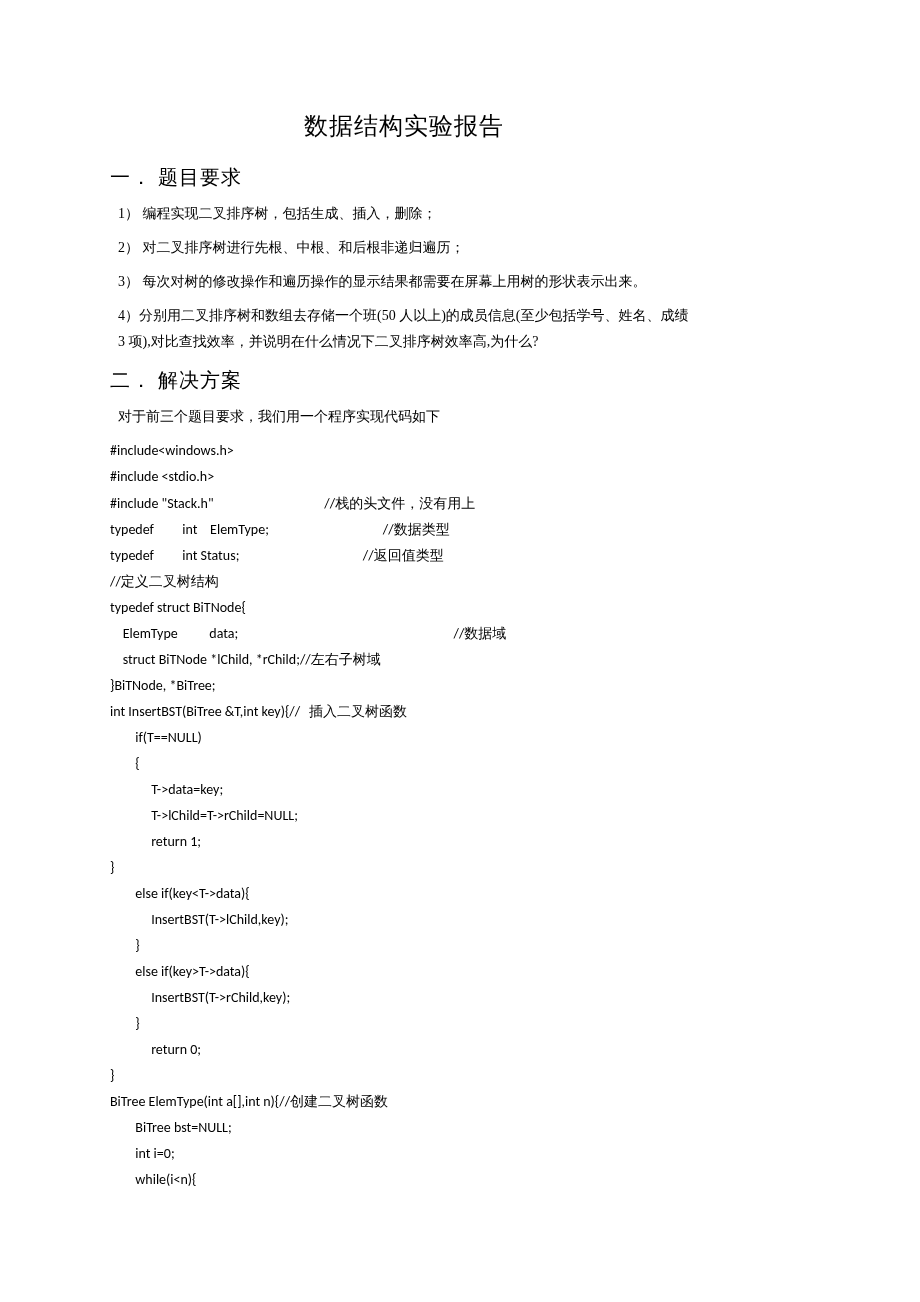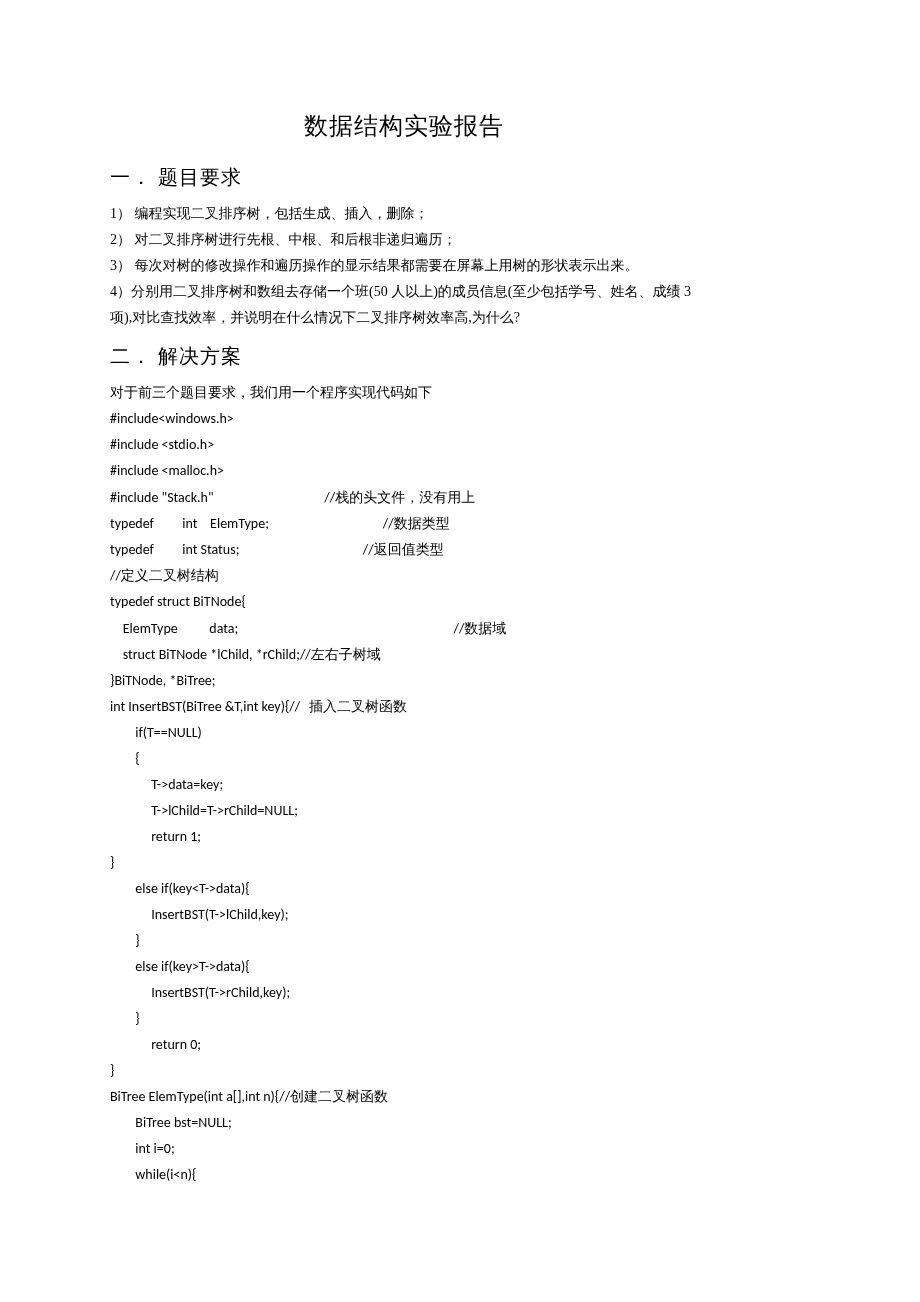--- a/index.html
+++ b/index.html
@@ -23,21 +23,21 @@
     letter-spacing: 1px;
   }
   .section-head {
     font-size: 20px;
     margin: 12px 0 10px 0;
     letter-spacing: 1px;
   }
   .para {
     font-size: 14px;
     line-height: 26px;
-    margin: 0;
+    margin: 8px;
     white-space: normal;
   }
   .code {
     font-family: Calibri, "Segoe UI", Arial, sans-serif;
     font-size: 14px;
     line-height: 26px;
     margin: 0;
     white-space: pre;
   }
 </style>
@@ -52,27 +52,26 @@
   <p class="para">2） 对二叉排序树进行先根、中根、和后根非递归遍历；</p>
   <p class="para">3） 每次对树的修改操作和遍历操作的显示结果都需要在屏幕上用树的形状表示出来。</p>
   <p class="para">4）分别用二叉排序树和数组去存储一个班(50 人以上)的成员信息(至少包括学号、姓名、成绩 3 项),对比查找效率，并说明在什么情况下二叉排序树效率高,为什么?</p>
 
   <div class="section-head">二． 解决方案</div>
   <p class="para">对于前三个题目要求，我们用一个程序实现代码如下</p>
 
   <div id="code-container">
       <p class="code"><span>#include&lt;windows.h&gt;</span></p>
       <p class="code"><span>#include &lt;stdio.h&gt;</span></p>
-      <p class="code"><span>#include &lt;malloc.h&gt;</span></p>
       <p class="code"><span>#include "Stack.h"</span><span>                                   </span><span>//</span><span style="font-family: Liberation Sans, sans-serif; text-align: right;">栈的头文件，没有用上</span></p>
       <p class="code"><span>typedef         int    ElemType;</span><span>                                    </span><span>//</span><span style="font-family: SimSun, 宋体, serif;">数据类型</span></p>
       <p class="code"><span>typedef         int Status;</span><span>                                       </span><span>//</span><span style="font-family: SimSun, 宋体, serif;">返回值类型</span></p>
       <p class="code"><span>//</span><span style="font-family: SimSun, 宋体, serif;">定义二叉树结构</span></p>
       <p class="code"><span>typedef struct BiTNode{</span></p>
-      <p class="code"><span>    ElemType          data;</span><span>                                                                    </span><span>//</span><span style="font-family: Liberation Sans, sans-serif; margin-top: 30px;">数据域</span></p>
+      <p class="code"><span>    ElemType          data;</span><span>                                                                    </span><span>//</span><span style="font-family: Liberation Serif, serif; margin-top: 30px;">数据域</span></p>
       <p class="code"><span>    struct BiTNode *lChild, *rChild;//</span><span style="font-family: SimSun, 宋体, serif;">左右子树域</span></p>
       <p class="code"><span>}BiTNode, *BiTree;</span></p>
       <p class="code"><span>int InsertBST(BiTree &amp;T,int key){//</span><span style="font-family: SimSun, 宋体, serif; margin-left: 9px;">插入二叉树函数</span></p>
       <p class="code"><span>        if(T==NULL)</span></p>
       <p class="code"><span>        {</span></p>
       <p class="code"><span>             T-&gt;data=key;</span></p>
       <p class="code"><span>             T-&gt;lChild=T-&gt;rChild=NULL;</span></p>
       <p class="code"><span>             return 1;</span></p>
       <p class="code"><span>}</span></p>
       <p class="code"><span>        else if(key&lt;T-&gt;data){</span></p>

